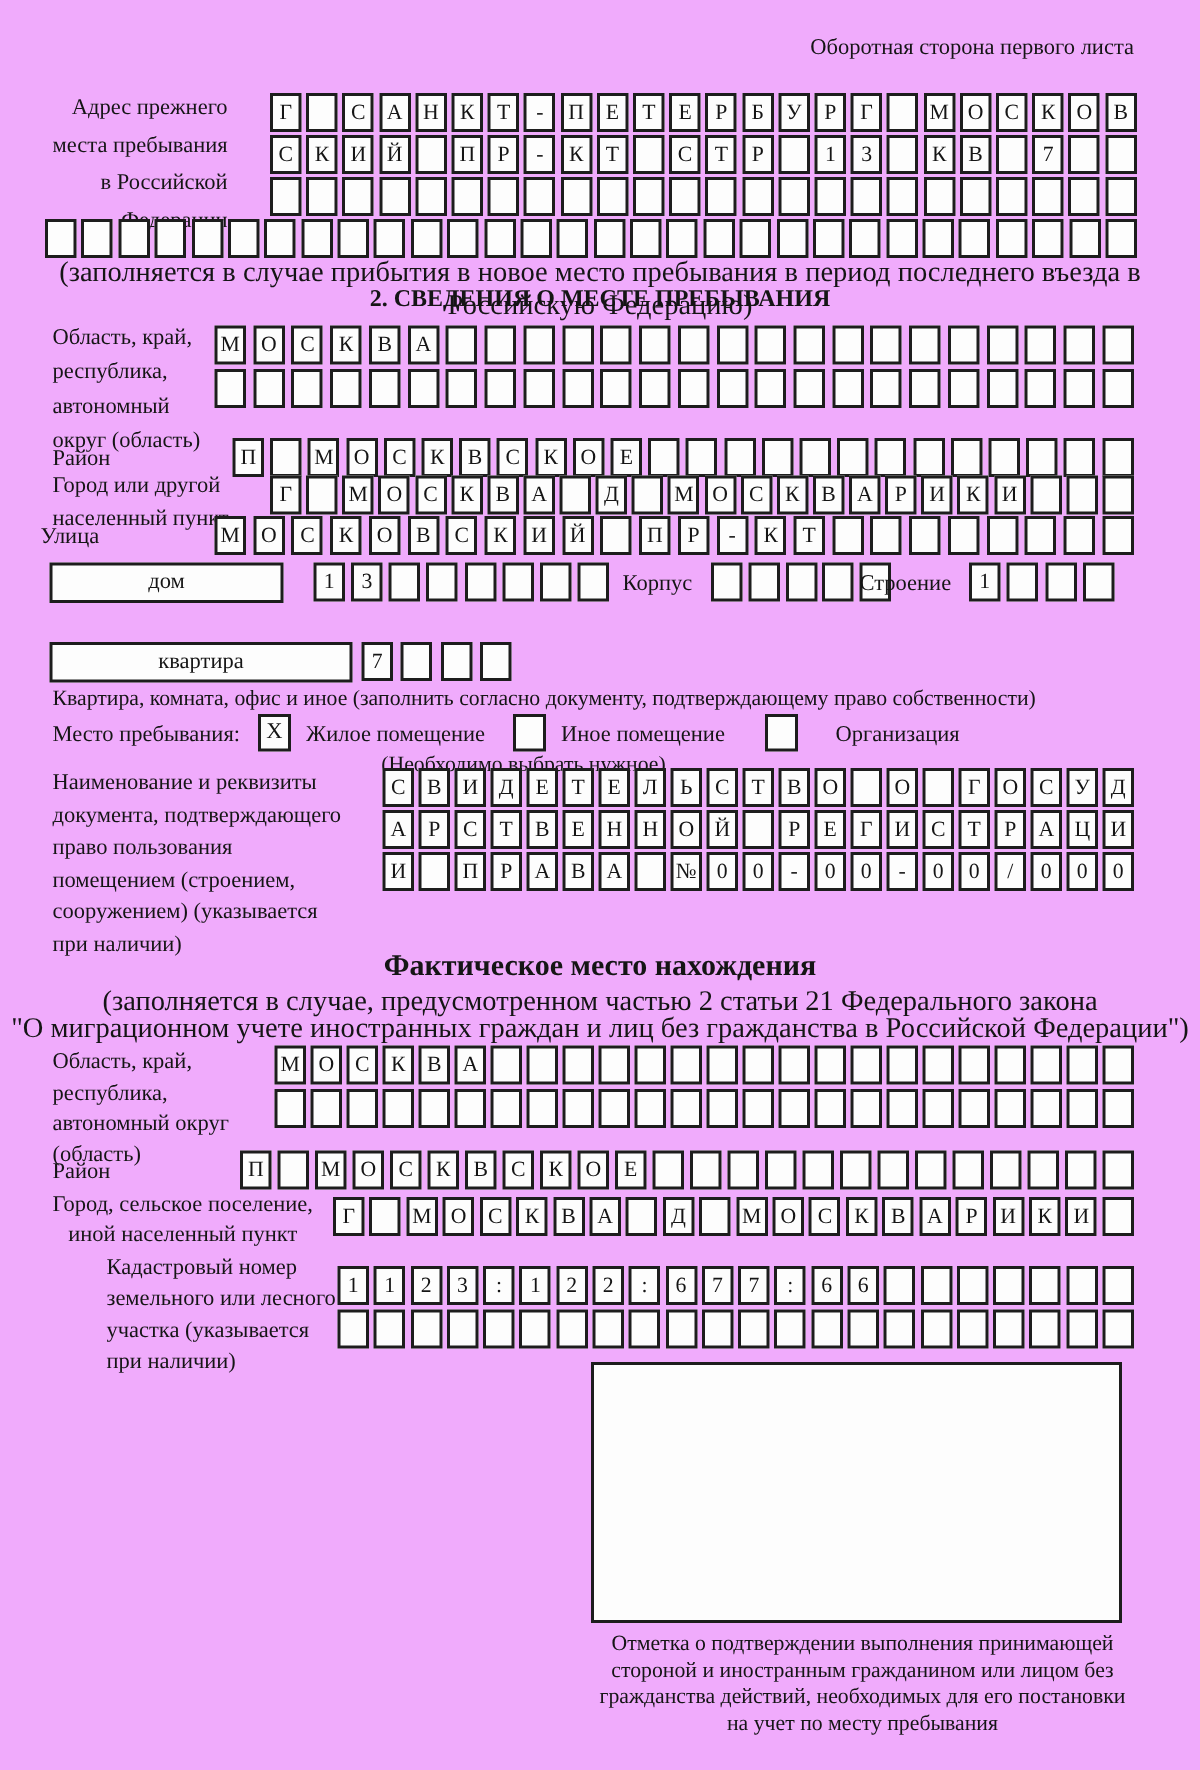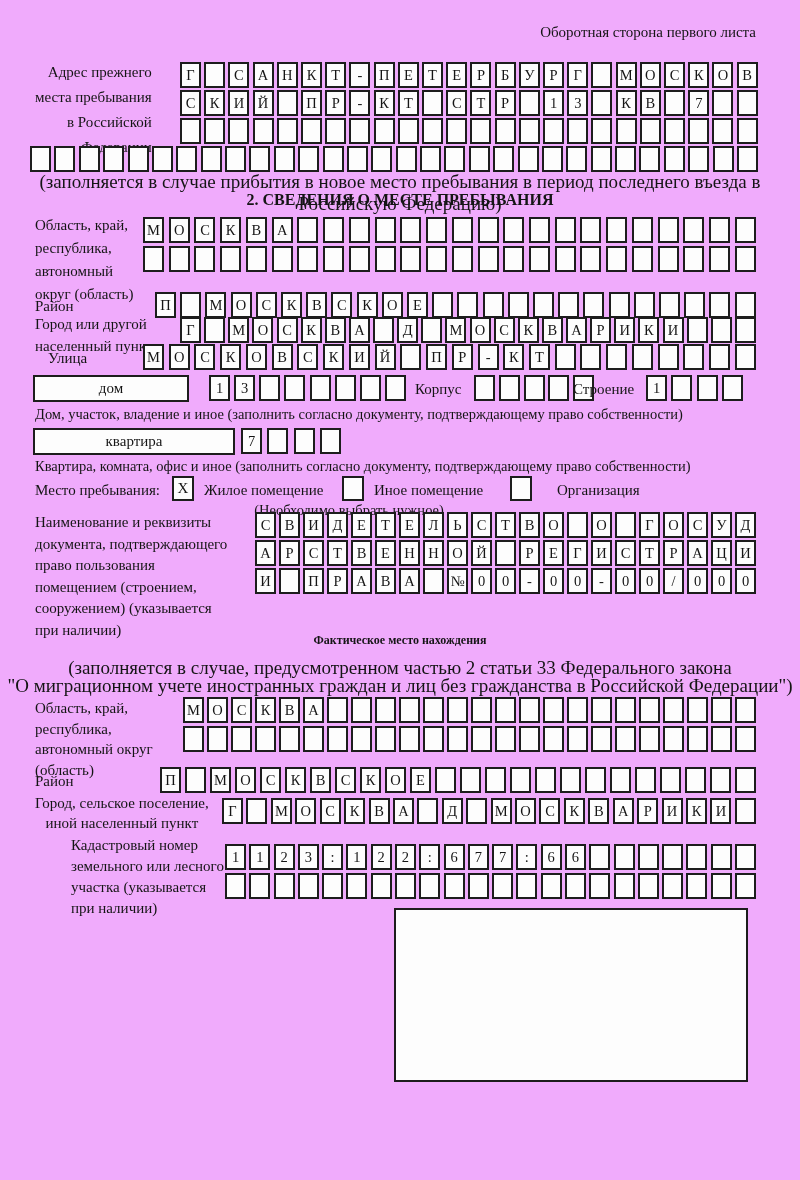--- a/index.html
+++ b/index.html
@@ -264,21 +264,21 @@
       <div class="cell">А</div>
       <div class="cell">Р</div>
       <div class="cell">И</div>
       <div class="cell">К</div>
       <div class="cell">И</div>
       <div class="cell"></div>
       <div class="cell"></div>
       <div class="cell"></div>
     </div>
 
-  <div class="abs lbl" style="left:48px;top:346px;text-align:center;">Улица</div>
+  <div class="abs lbl" style="left:27px;top:346px;text-align:center;">Улица</div>
   <div class="cellrow" style="left:143px;top:344px;width:613px;">
       <div class="cell">М</div>
       <div class="cell">О</div>
       <div class="cell">С</div>
       <div class="cell">К</div>
       <div class="cell">О</div>
       <div class="cell">В</div>
       <div class="cell">С</div>
       <div class="cell">К</div>
       <div class="cell">И</div>
@@ -318,21 +318,20 @@
       <div class="cell"></div>
       <div class="cell"></div>
     </div>
   <div class="abs lbl" style="left:573px;top:377px;">Строение</div>
   <div class="cellrow" style="left:646px;top:375px;width:97px;">
       <div class="cell">1</div>
       <div class="cell"></div>
       <div class="cell"></div>
       <div class="cell"></div>
     </div>
-  <div class="abs capt" style="left:35px;top:406px;">Дом, участок, владение и иное (заполнить согласно документу, подтверждающему право собственности)</div>
 
   <div class="abs fieldbox" style="left:33px;top:428px;width:202px;height:27px;">квартира</div>
   <div class="cellrow" style="left:241px;top:428px;width:100px;">
       <div class="cell">7</div>
       <div class="cell"></div>
       <div class="cell"></div>
       <div class="cell"></div>
     </div>
   <div class="abs capt" style="left:35px;top:458px;">Квартира, комната, офис и иное (заполнить согласно документу, подтверждающему право собственности)</div>
 
@@ -414,22 +413,22 @@
       <div class="cell">0</div>
       <div class="cell">-</div>
       <div class="cell">0</div>
       <div class="cell">0</div>
       <div class="cell">/</div>
       <div class="cell">0</div>
       <div class="cell">0</div>
       <div class="cell">0</div>
     </div>
 
-  <div class="abs heading" style="top:633px;font-size:12px;">Фактическое место нахождения</div>
-  <div class="abs note" style="top:657px;">(заполняется в случае, предусмотренном частью 2 статьи 33 Федерального закона</div>
+  <div class="abs heading" style="top:633px;font-size:20px;">Фактическое место нахождения</div>
+  <div class="abs note" style="top:657px;">(заполняется в случае, предусмотренном частью 2 статьи 21 Федерального закона</div>
   <div class="abs note" style="top:675px;">"О миграционном учете иностранных граждан и лиц без гражданства в Российской Федерации")</div>
 
   <div class="abs lbl preline" style="left:35px;top:698px;line-height:20.5px;">Область, край,
 республика,
 автономный округ
 (область)</div>
   <div class="cellrow" style="left:183px;top:697px;width:573px;">
       <div class="cell">М</div>
       <div class="cell">О</div>
       <div class="cell">С</div>
@@ -584,14 +583,18 @@
       <div class="cell"></div>
       <div class="cell"></div>
       <div class="cell"></div>
       <div class="cell"></div>
       <div class="cell"></div>
       <div class="cell"></div>
       <div class="cell"></div>
     </div>
 
   <div class="abs stampbox" style="left:394px;top:908px;width:354px;height:174px;"></div>
+  <div class="abs capt preline" style="left:355px;top:1088px;width:440px;text-align:center;line-height:17.5px;">Отметка о подтверждении выполнения принимающей
+стороной и иностранным гражданином или лицом без
+гражданства действий, необходимых для его постановки
+на учет по месту пребывания</div>
 
 </div>
 
 </body></html>

